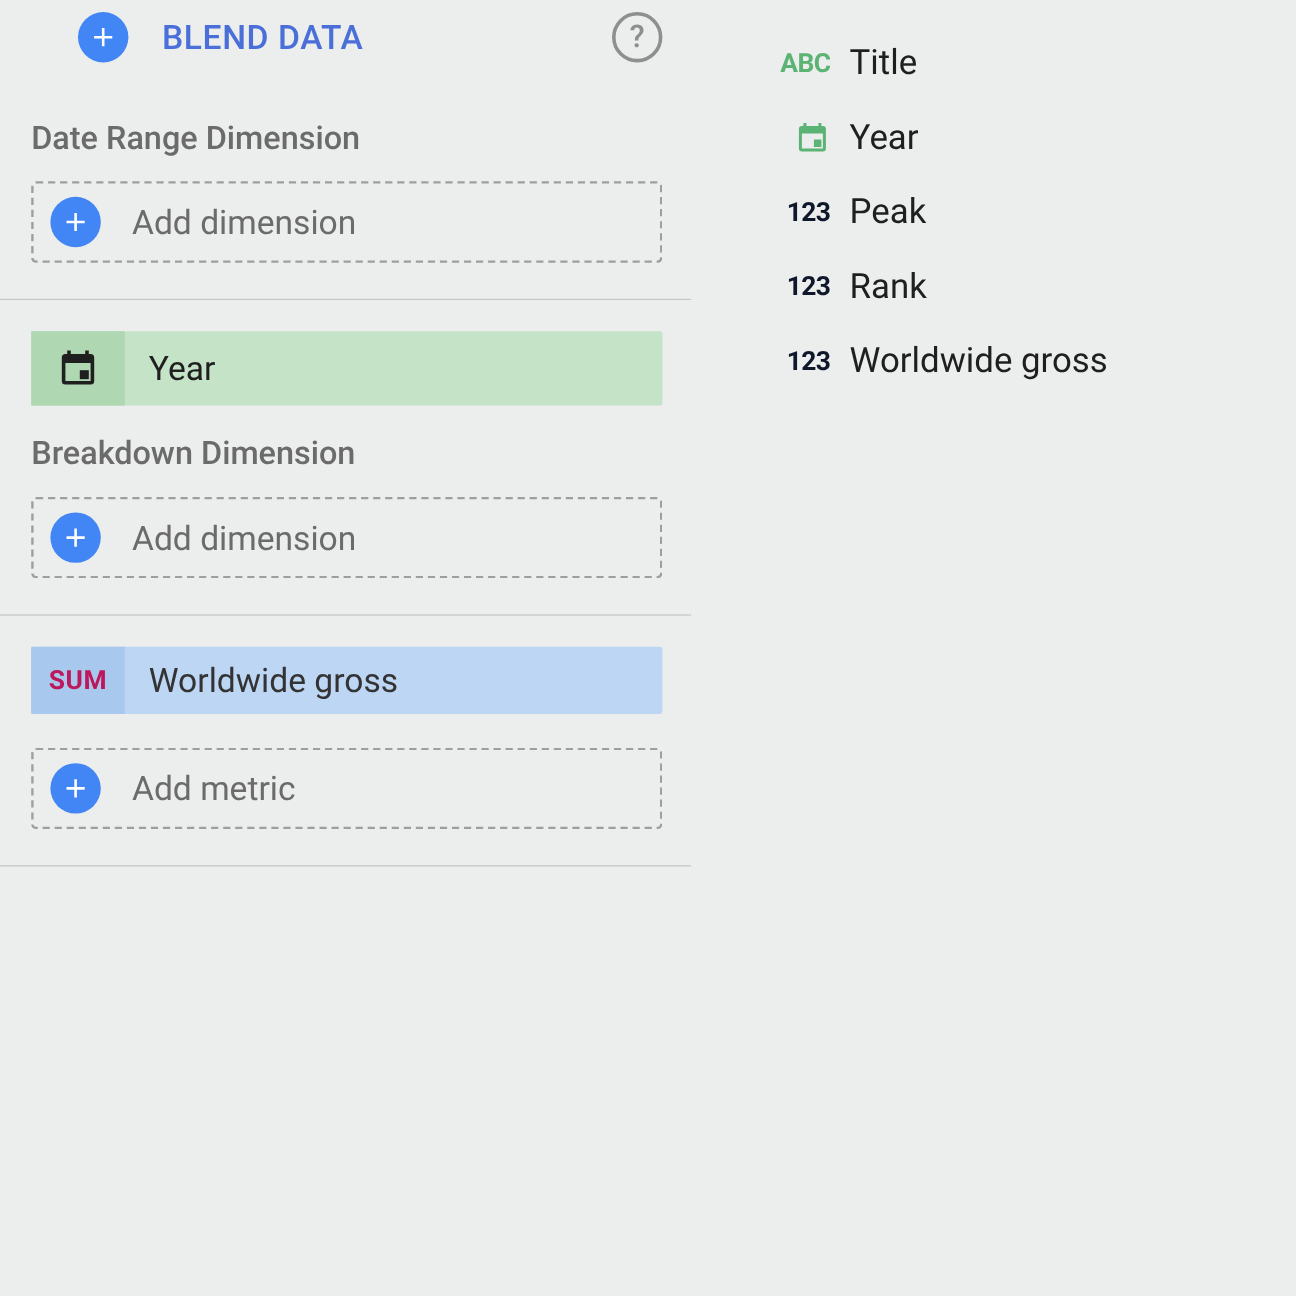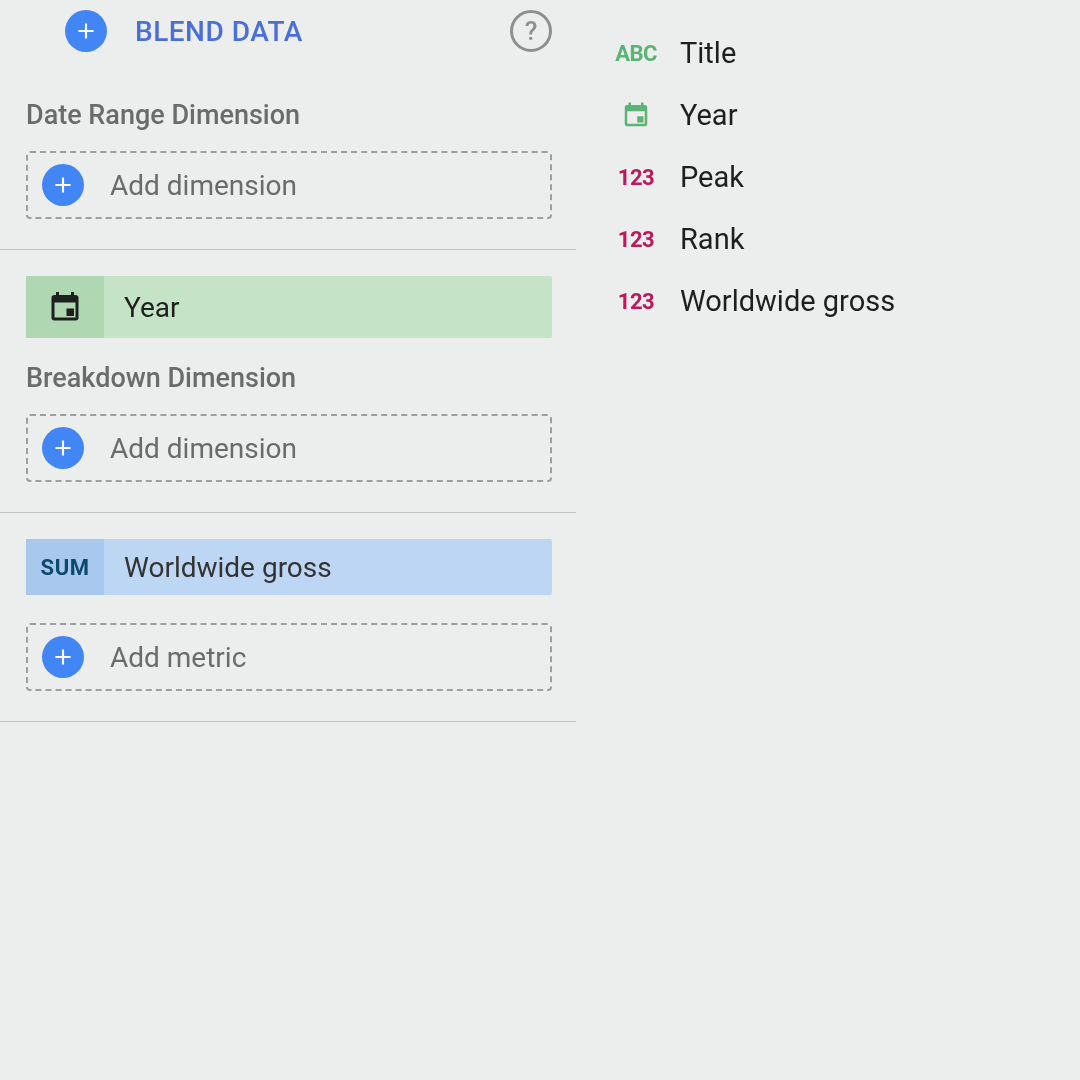--- a/index.html
+++ b/index.html
@@ -113,21 +113,21 @@
       align-items: center;
       justify-content: center;
       flex-shrink: 0;
     }
     .chip-icon.green { background: #afd8b2; }
     .chip-icon.blue  { background: #a8c9ed; }
     .chip-icon svg { width: 36px; height: 36px; }
     .chip-icon .sum-text {
       font-size: 22px;
       font-weight: 700;
-      color: #0c4a6e;
+      color: #be185d;
       letter-spacing: 0.5px;
     }
     .chip-label {
       font-size: 28px;
       color: #1f1f1f;
       margin-left: 20px;
       font-weight: 400;
     }
     .chip.blue .chip-label { color: #333; }
 
@@ -135,33 +135,34 @@
     .field-row {
       display: flex;
       align-items: center;
       height: 62px;
       cursor: pointer;
     }
     .field-type {
       width: 56px;
       display: flex;
       align-items: center;
-      justify-content: center;
-      flex-shrink: 0;
+      justify-content: flex-end;
+      flex-shrink: 0;
+      margin-left: 28px;
     }
     .type-abc {
       font-size: 22px;
       font-weight: 700;
       color: #5bb374;
       letter-spacing: -0.5px;
     }
     .type-123 {
       font-size: 22px;
       font-weight: 700;
-      color: #be185d;
+      color: #0f172a;
       letter-spacing: -0.5px;
     }
     .field-type svg { width: 30px; height: 30px; }
     .field-label {
       font-size: 29px;
       color: #1f1f1f;
       margin-left: 16px;
       font-weight: 400;
     }
     .spacer-12 { height: 4px; }

